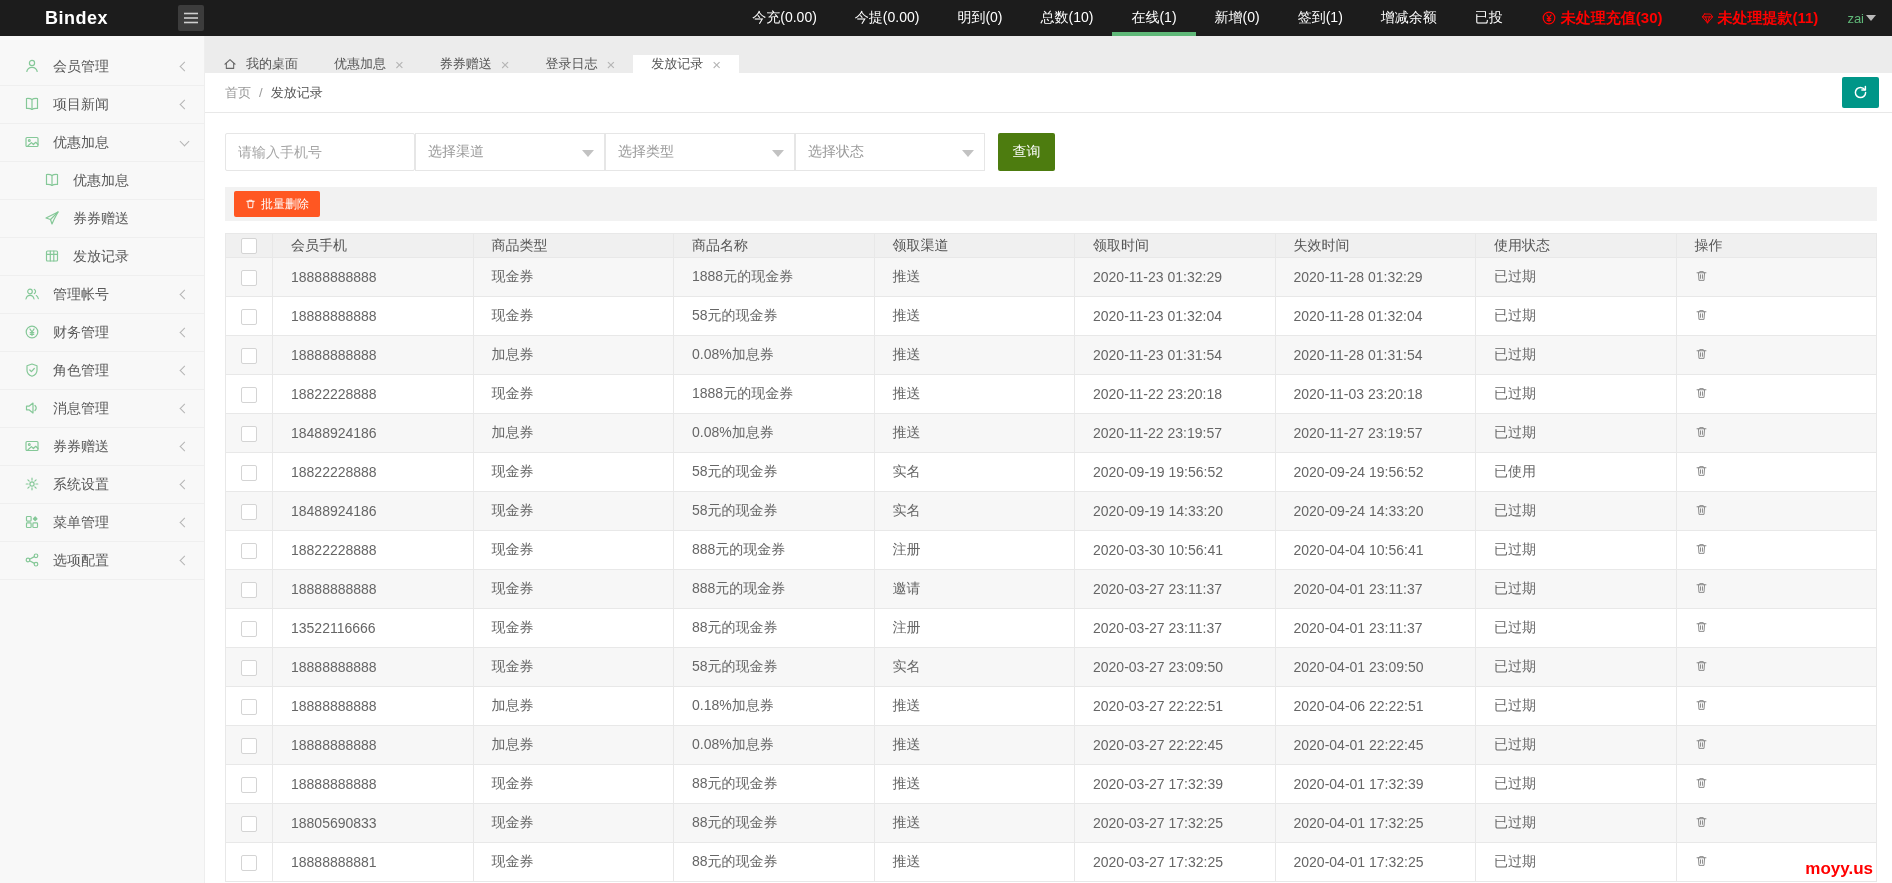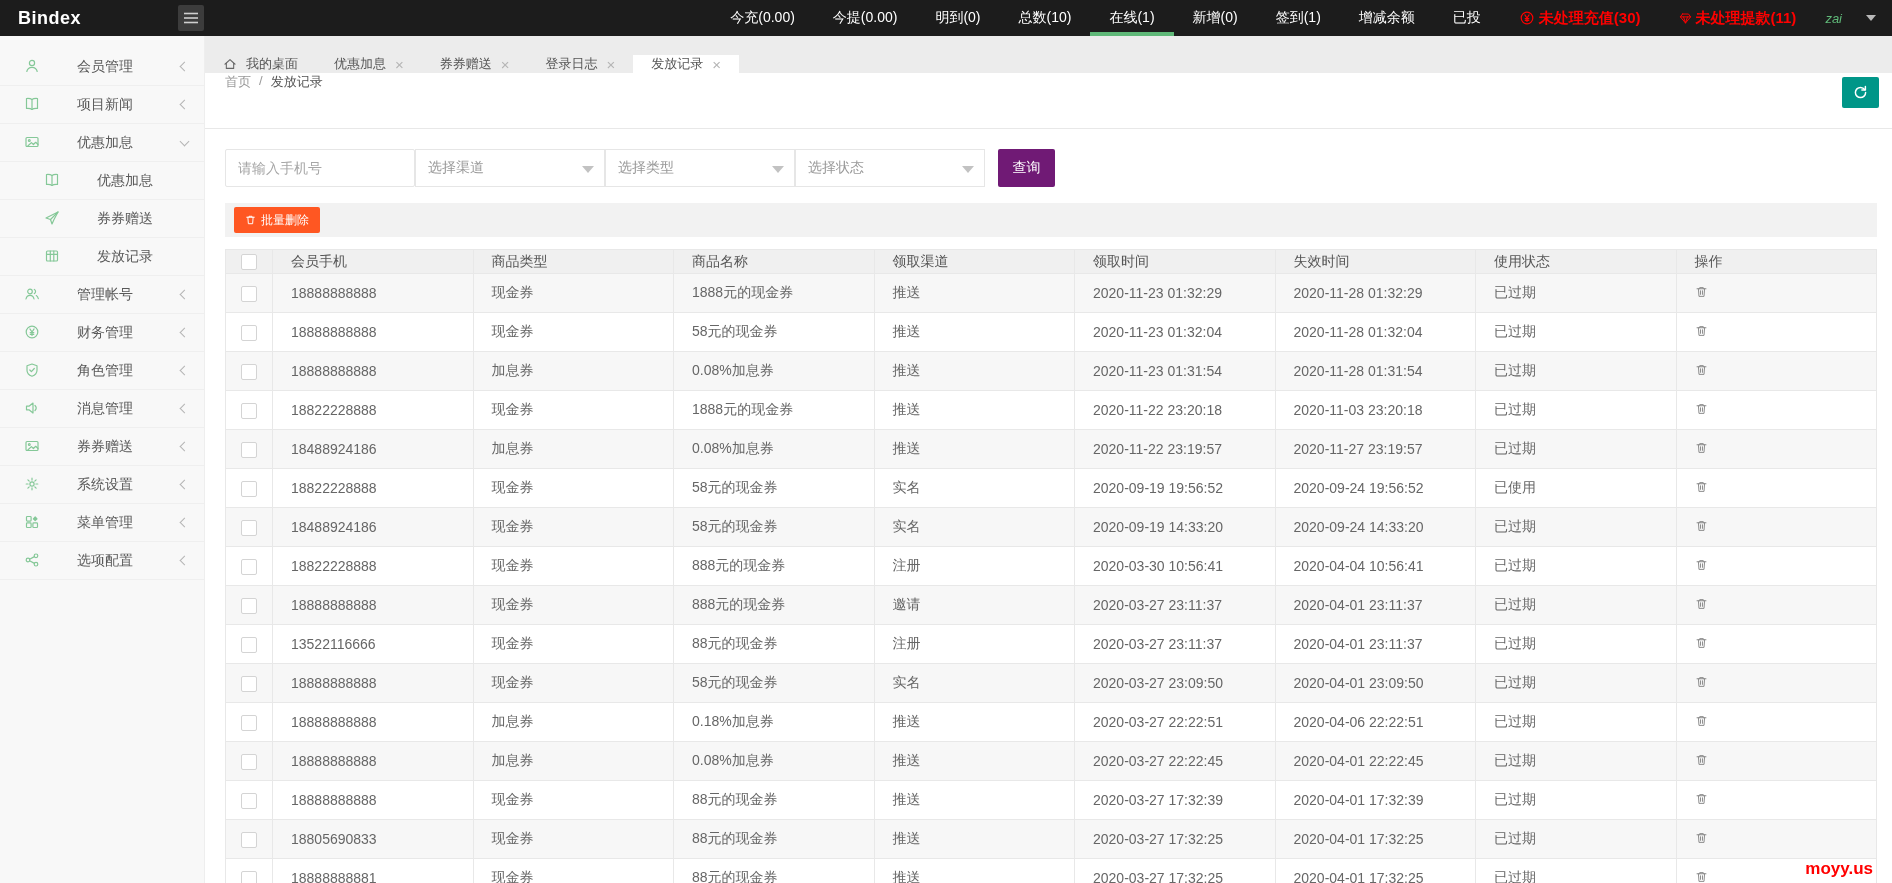--- a/index.html
+++ b/index.html
@@ -2,73 +2,73 @@
 <html><head>
 <meta charset="utf-8">
 <style>
   * { margin:0; padding:0; box-sizing:border-box; }
   html,body { width:1892px; height:883px; overflow:hidden; background:#fff;
     font-family:"Liberation Sans","DejaVu Sans",sans-serif; }
   body { position:relative; }
 
   
   .topbar { position:absolute; top:0; left:0; width:1892px; height:36px;
-    background:#1c1c1c; display:flex; align-items:center; z-index:30; }
+    background:#1c1c1c; display:flex; align-items:center; z-index:30;padding-left:27px; }
   .logo { color:#fff; font-size:18px; font-weight:bold; padding-left:18px; width:160px; letter-spacing:.5px; }
   .hamburger { position:absolute; left:178px; top:5px; width:26px; height:26px;
     background:#3c3c3c; border-radius:2px; display:flex; align-items:center; justify-content:center; cursor:pointer; }
   .topbar-right { margin-left:auto; display:flex; align-items:center; height:100%; }
   .stat { height:100%; display:flex; align-items:center; padding:0 19px; font-size:14px;
     color:#fff; cursor:pointer; white-space:nowrap; }
   .stat.active { box-shadow:inset 0 -4px 0 #5FB878; }
   .stat.alert { color:#ff0000; font-size:15px; font-weight:bold; }
   .stat .icon { display:inline-flex; margin-right:4px; }
-  .user { display:flex; align-items:center; gap:24px; padding:0 16px 0 10px; cursor:pointer;font-style:italic; }
+  .user { display:flex; align-items:center; gap:2px; padding:0 16px 0 10px; cursor:pointer; }
   .user .uname { color:#5FB878; font-size:13px; }
   .caret-down { width:0; height:0; border-left:5px solid transparent; border-right:5px solid transparent;
     border-top:6px solid #b9b9b9; display:inline-block; }
 
   
   .sidebar { position:absolute; top:36px; left:0; width:205px; bottom:0; background:#f8f8f8;
     border-right:1px solid #eeeeee; padding-top:12px; z-index:20; }
   .side-item { height:38px; display:flex; align-items:center; padding:0 16px 0 24px;
-    color:#595959; font-size:14px; border-bottom:1px solid #efefef; cursor:pointer;gap:24px; }
+    color:#595959; font-size:14px; border-bottom:1px solid #efefef; cursor:pointer; }
   .side-item.sub { padding-left:44px; }
   .side-item .icon { width:17px; height:17px; margin-right:12px; color:#5FB878; opacity:.75; display:inline-flex; }
   .side-item .label { flex:1; }
   .chev { display:inline-block; width:7px; height:7px; border-left:1.5px solid #b5b5b5; border-bottom:1.5px solid #b5b5b5; }
   .chev.left { transform:rotate(45deg); }
   .chev.down { transform:rotate(-45deg); margin-top:-3px; }
 
   
   .main { position:absolute; top:36px; left:205px; right:0; bottom:0; background:#fff; }
   .tabbar { height:37px; background:#ececec; display:flex; align-items:flex-end; }
   .tab { display:flex; align-items:center; padding:0 18px; font-size:13px; color:#555; gap:9px; cursor:pointer; white-space:nowrap; }
   .tab.active { background:#fff; }
   .tab .icon { display:inline-flex; color:#666; }
   .tab .close { color:#b5b5b5; font-size:15px; line-height:1; }
 
-  .crumb-row { height:56px; background:#fff; border-bottom:1px solid #e8e8e8;
-    display:flex; padding-left:20px; font-size:13px; position:relative; }
+  .crumb-row { height:40px; background:#fff; border-bottom:1px solid #e8e8e8;
+    display:flex; align-items:center; padding-left:20px; font-size:13px; position:relative; }
   .crumb-home { color:#999; cursor:pointer; }
   .crumb-sep { color:#999; margin:0 8px; }
   .crumb-cur { color:#555; }
   .btn-refresh { position:absolute; right:13px; top:4px; width:37px; height:31px; background:#009688;
     border:none; border-radius:2px; display:flex; align-items:center; justify-content:center; cursor:pointer; }
 
   .content { padding:0 15px 0 20px; }
   .filters { margin-top:20px; display:flex; align-items:center; }
   .input-phone { width:190px; height:38px; border:1px solid #e6e6e6; border-radius:2px;
     padding:0 12px; font-size:14px; color:#666; outline:none; }
   .input-phone::placeholder { color:#a6a6a6; }
   .select { width:190px; height:38px; border:1px solid #e6e6e6; border-radius:0; background:#fff;
     display:flex; align-items:center; padding:0 12px; color:#999; font-size:14px; position:relative; cursor:pointer; }
   .select .sel-caret { position:absolute; right:10px; top:16px; width:0; height:0;
     border-left:6px solid transparent; border-right:6px solid transparent; border-top:7px solid #c2c2c2; }
-  .btn-search { margin-left:13px; width:57px; height:38px; background:#701a75; color:#fff; border:none;
+  .btn-search { margin-left:13px; width:57px; height:38px; background:#4d7c0f; color:#fff; border:none;
     border-radius:2px; font-size:14px; cursor:pointer; }
 
   .toolbar { margin-top:16px; background:#f2f2f2; height:34px; padding:0 9px; display:flex; align-items:center; }
   .btn-delete { height:26px; background:#FF5722; color:#fff; border:none; border-radius:2px;
     font-size:12px; padding:0 11px; display:flex; align-items:center; gap:5px; cursor:pointer;justify-content:flex-end; }
 
   table.records { margin-top:12px; width:100%; border-collapse:collapse; table-layout:fixed;
     font-size:14px; color:#666; }
   table.records th, table.records td { border:1px solid #e8e8e8; height:39px; padding:0 4px 0 18px;
     text-align:left; font-weight:normal; overflow:hidden; white-space:nowrap; }

